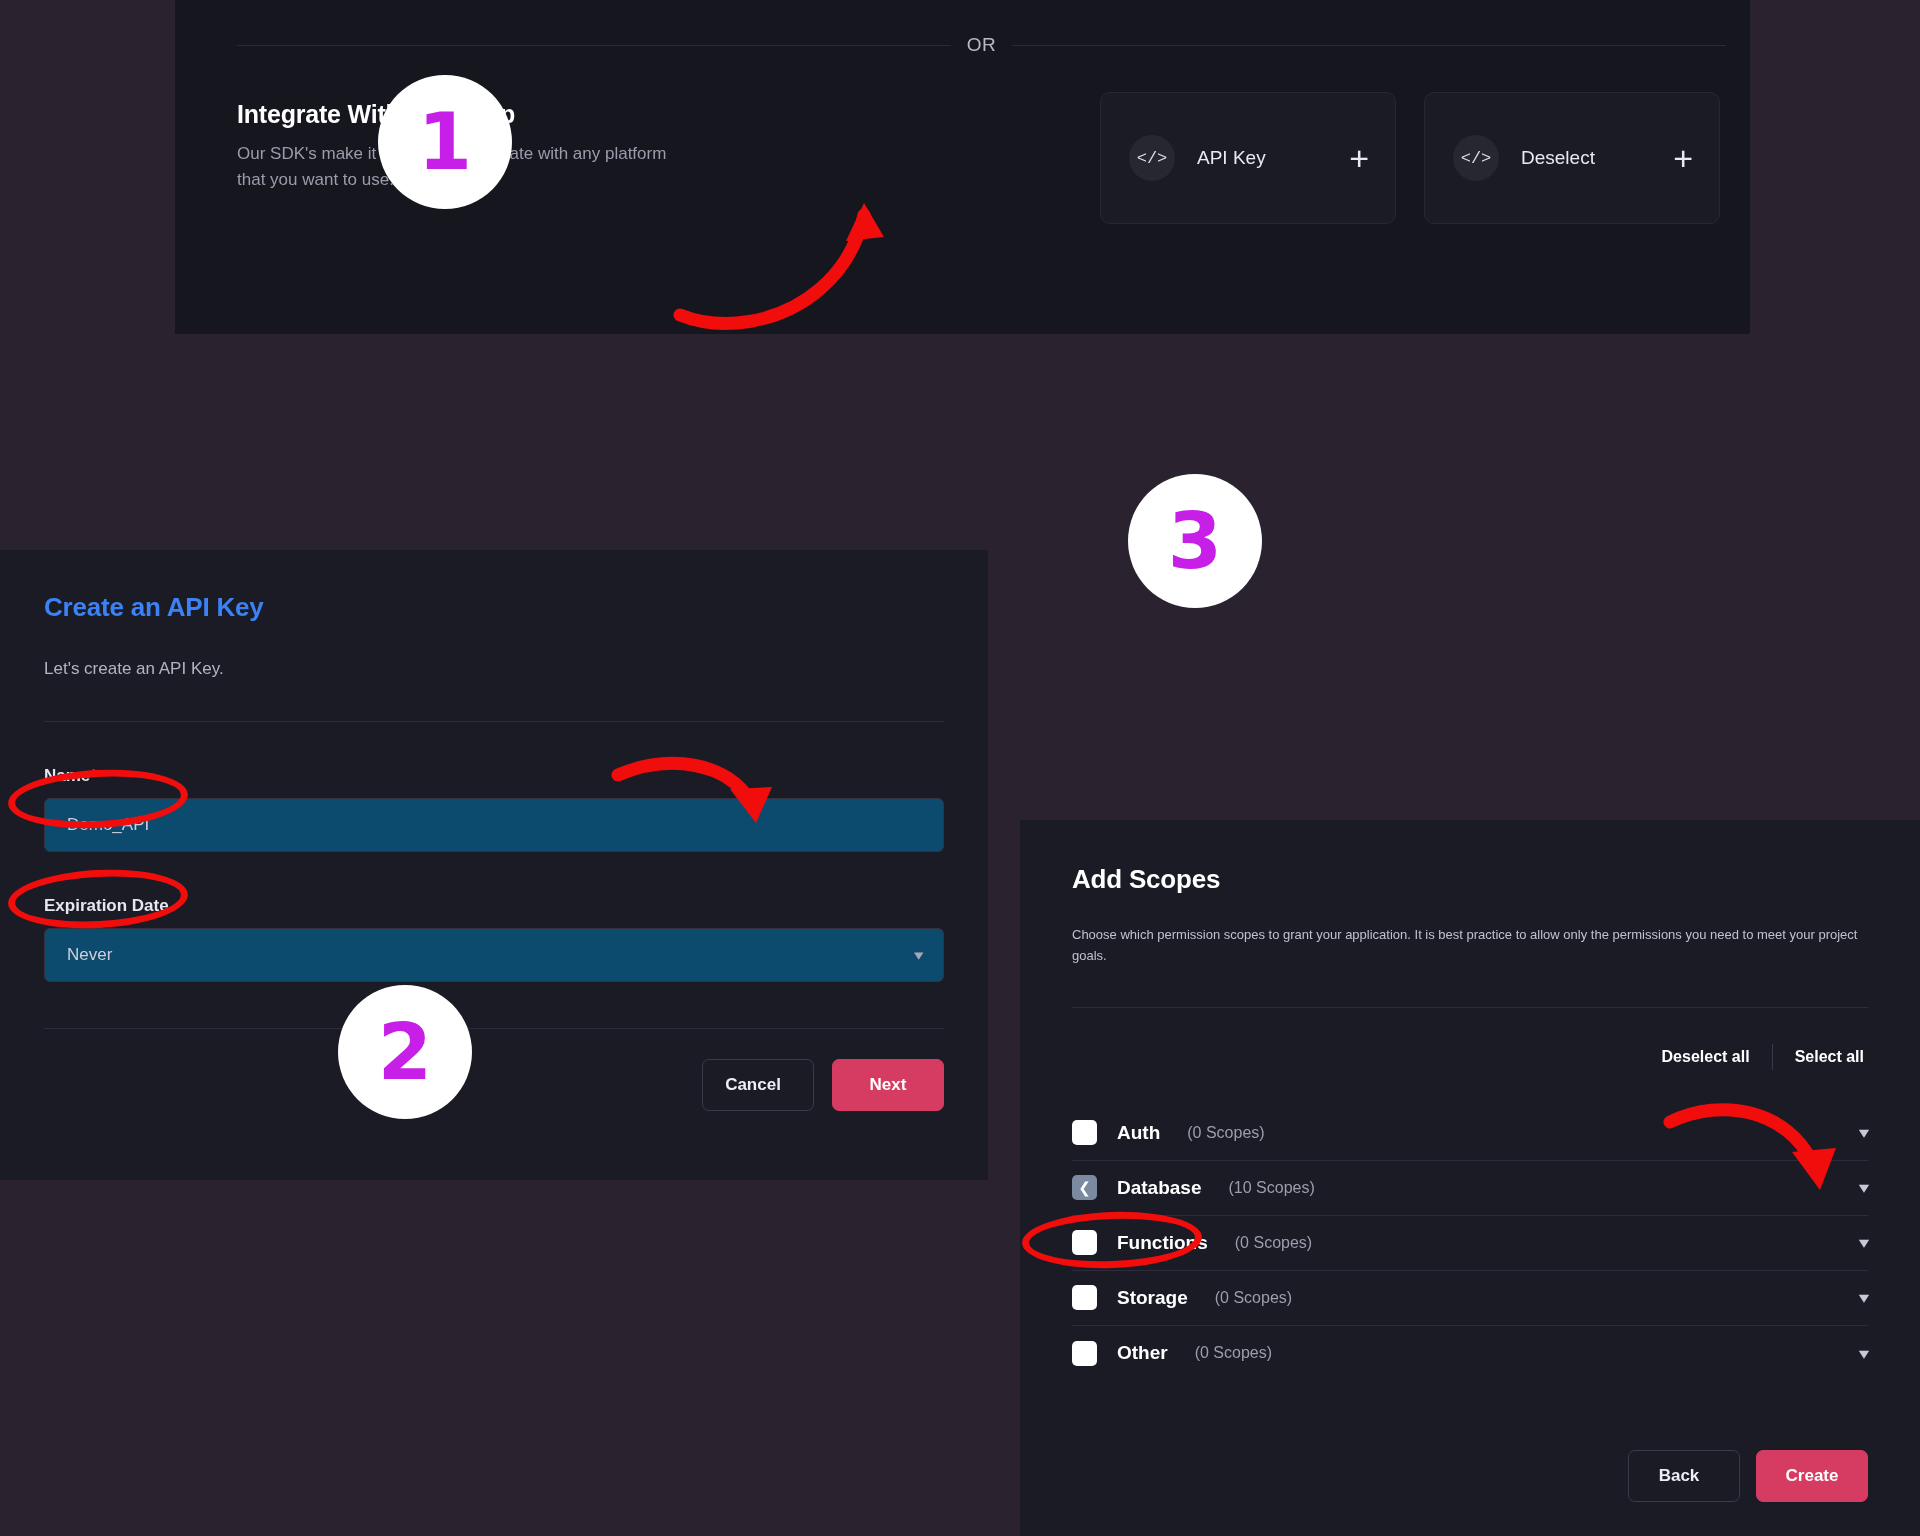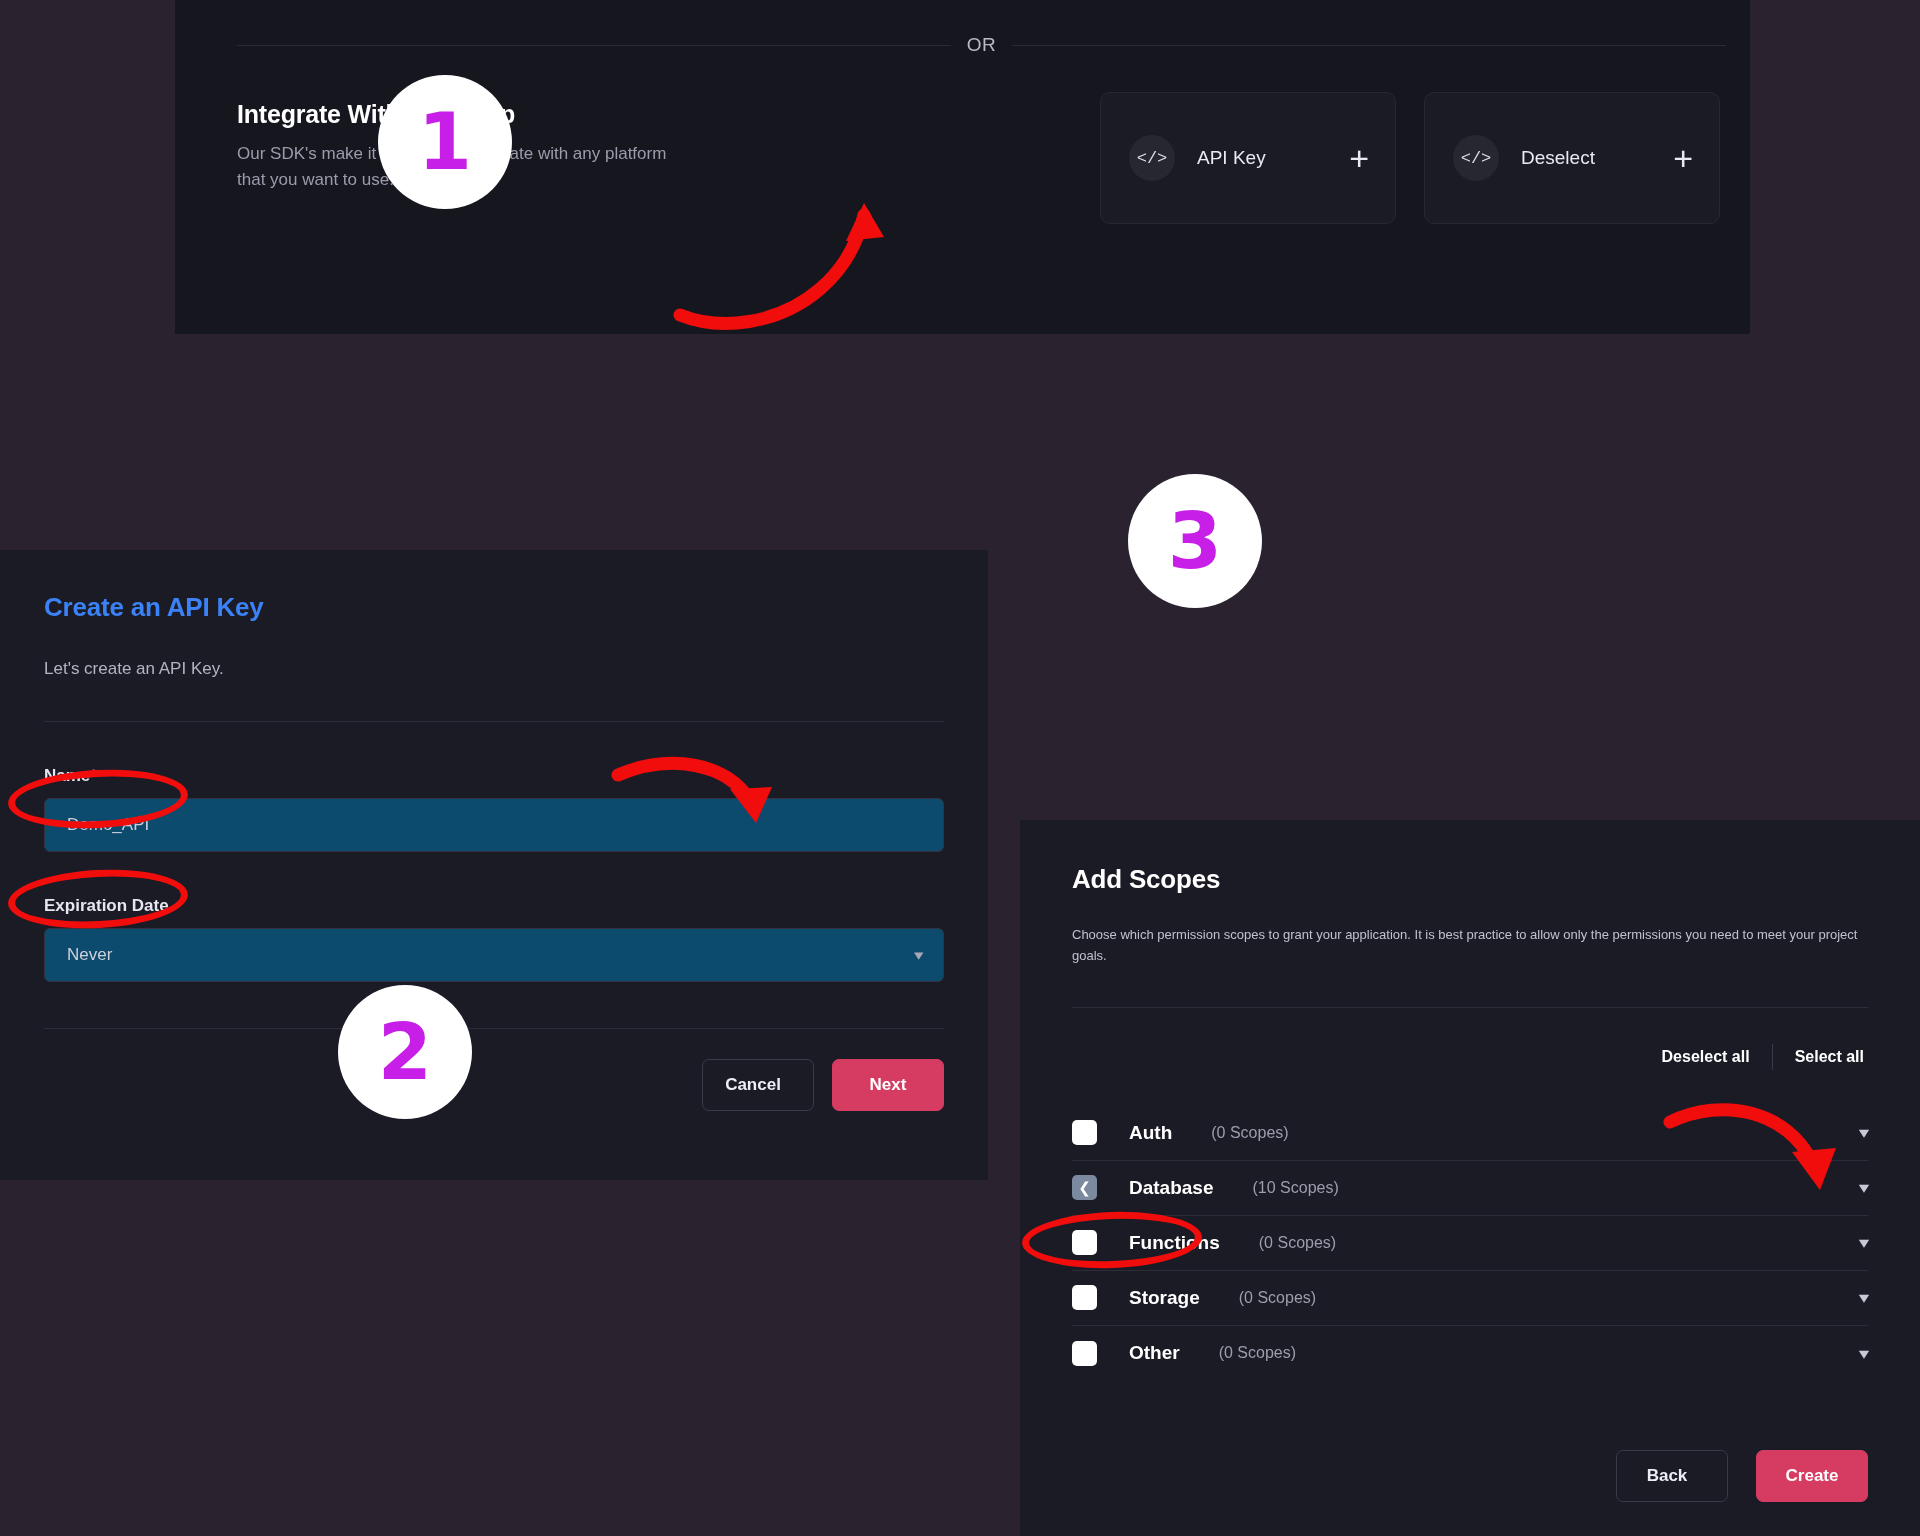--- a/index.html
+++ b/index.html
@@ -114,39 +114,39 @@
     display: flex; justify-content: flex-end; align-items: center;
     gap: 22px; margin-top: 36px; padding-right: 4px;
   }
   .select-link { color: #ffffff; font-size: 16px; font-weight: 700; cursor: pointer; }
   .select-sep { width: 1px; height: 26px; background: #3a3a48; }
 
   .scope-list { margin-top: 36px; }
   .scope-row {
     display: flex; align-items: center; height: 55px;
     border-bottom: 1px solid #2c2c3a;
-    gap: 32px;
+    gap: 20px;
   }
   .scope-row:last-child { border-bottom: none; }
   .cbox {
     width: 25px; height: 25px; border-radius: 5px; background: #ffffff;
     flex: 0 0 auto;
   }
   .cbox.checked {
     background: #7c8aa0;
     color: #ffffff; font-size: 15px;
     display: flex; align-items: center; justify-content: center;
   }
   .scope-name { color: #ffffff; font-size: 19px; font-weight: 700; }
   .scope-count { color: #9d9dae; font-size: 16px; margin-left: 7px; }
   .scope-chev { margin-left: auto; color: #c9c9d6; font-size: 16px; transform: scaleX(1.3); }
 
   .scopes-footer {
     position: absolute; right: 52px; bottom: 34px;
-    display: flex; gap: 28px; justify-content: flex-end;
+    display: flex; gap: 16px; justify-content: flex-end;
   }
 
   
   .badge {
     position: absolute; border-radius: 50%;
     background: #ffffff;
     display: flex; align-items: center; justify-content: center;
     color: #c81fe8; font-weight: 700;
     font-family: "DejaVu Sans", sans-serif;
   }

